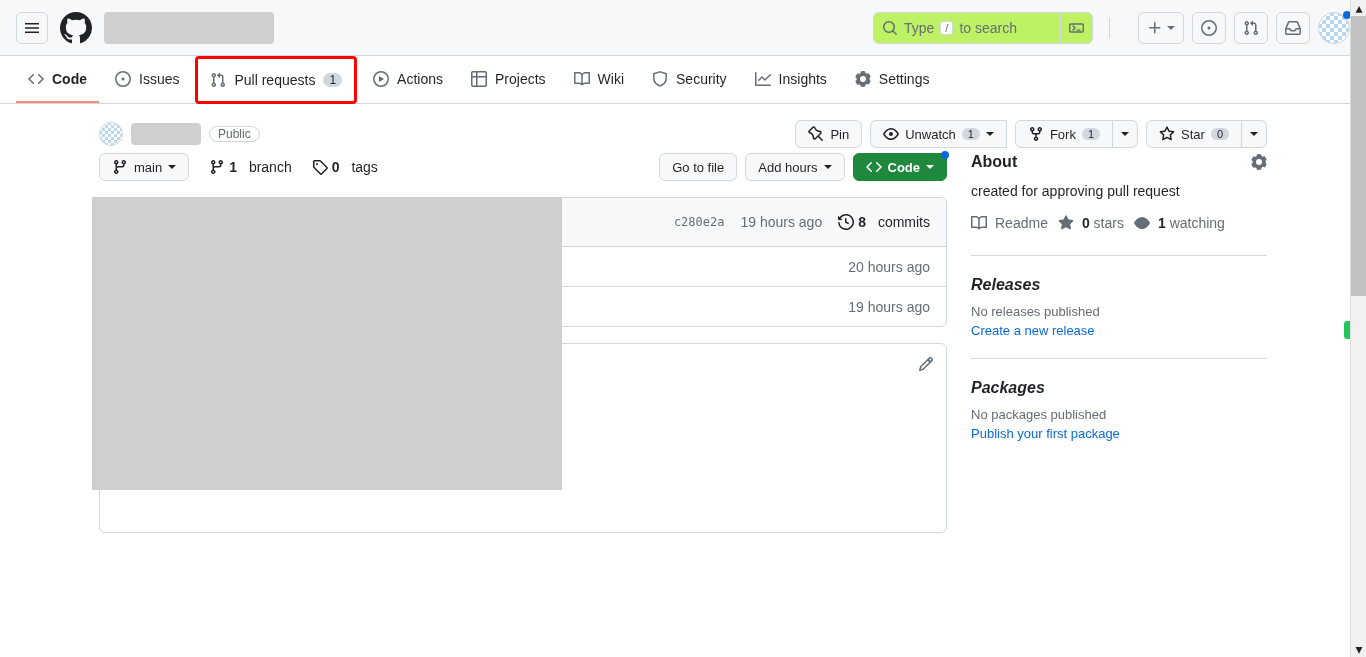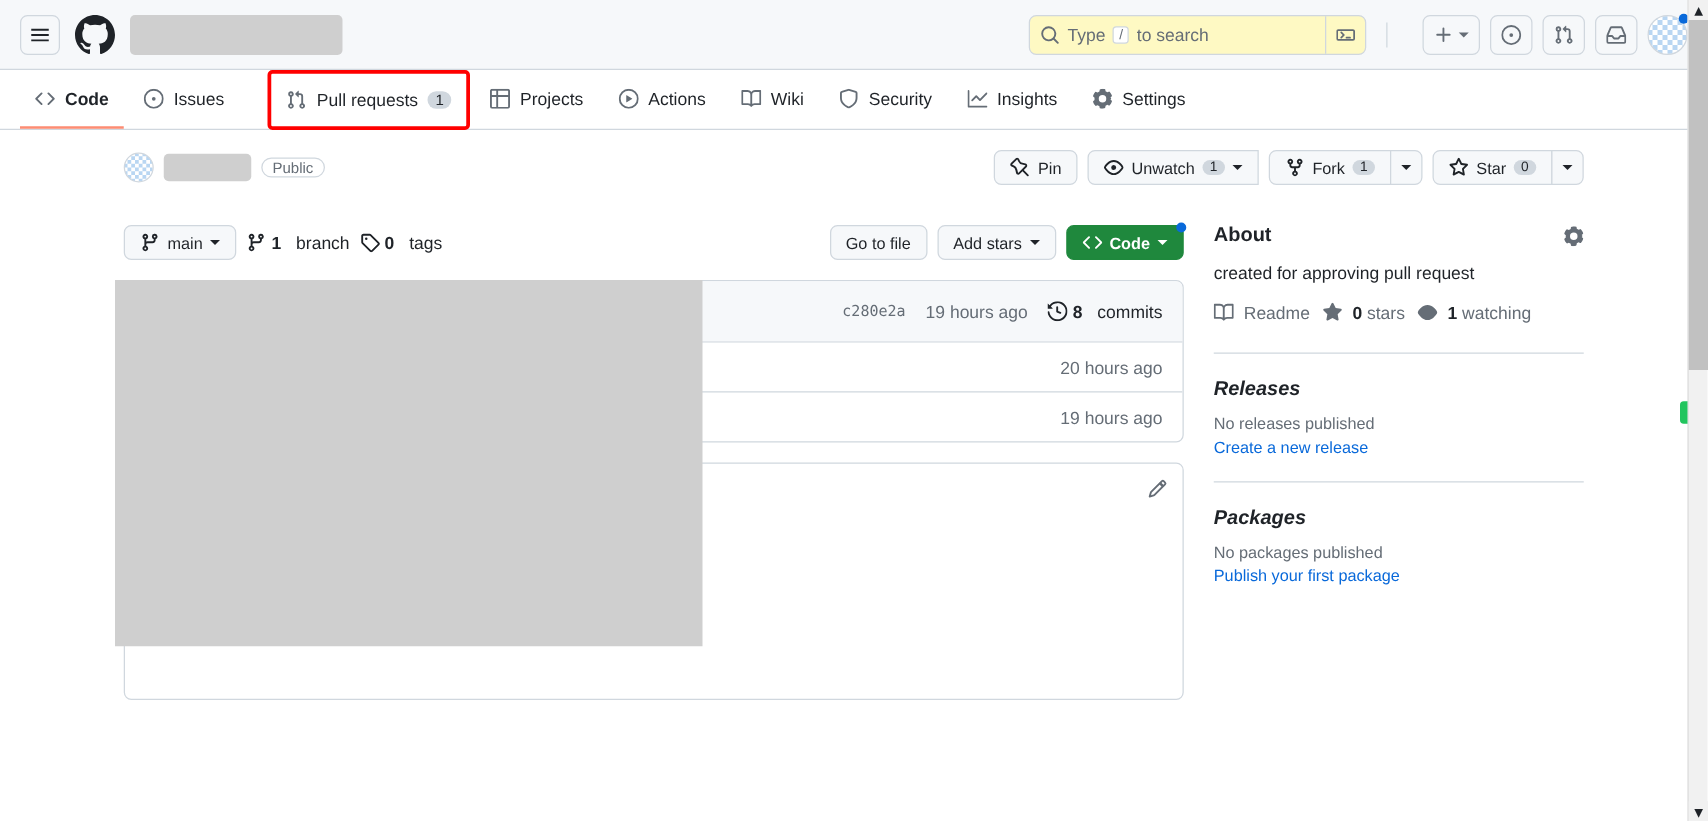--- a/index.html
+++ b/index.html
@@ -3,54 +3,54 @@
 <meta charset="utf-8">
 <style>
   * { box-sizing: border-box; margin: 0; padding: 0; }
   body { font-family: -apple-system, BlinkMacSystemFont, "Segoe UI", Helvetica, Arial, sans-serif; color: #1f2328; background: #fff; font-size: 14px; }
   
   .topbar { background: #f6f8fa; height: 56px; display: flex; align-items: center; padding: 0 16px; gap: 12px; border-bottom: 1px solid #d0d7de; }
   .hamburger { width: 32px; height: 32px; border: 1px solid #d0d7de; border-radius: 6px; display: flex; align-items: center; justify-content: center; cursor: pointer; }
   .gh-logo { width: 32px; height: 32px; }
   .repo-name-top { background: #cfcfcf; width: 170px; height: 32px; border-radius: 4px; }
   .topbar-spacer { flex: 1; }
-  .search-box { width: 270px; height: 32px; border: 1px solid #d0d7de; border-radius: 6px; background: #fef9c3; display: flex; align-items: center; padding: 0 8px; gap: 6px; color: #656d76; position: relative; }
+  .search-box { width: 220px; height: 32px; border: 1px solid #d0d7de; border-radius: 6px; background: #bef264; display: flex; align-items: center; padding: 0 8px; gap: 6px; color: #656d76; position: relative; }
   .search-kbd { border: 1px solid #d0d7de; border-radius: 3px; padding: 0 4px; font-size: 11px; background: #fff; }
   .cmd-palette { width: 32px; height: 32px; border-left: 1px solid #d0d7de; display:flex; align-items:center; justify-content:center; color:#656d76; }
   .topbar-right { display: flex; gap: 8px; align-items: center; margin-left: 12px; }
   .sq-btn { height: 32px; min-width: 32px; border: 1px solid #d0d7de; border-radius: 6px; display: flex; align-items: center; justify-content: center; gap: 4px; padding: 0 8px; background: #f6f8fa; cursor: pointer; color:#656d76; position: relative; }
   .sep-v { width: 1px; height: 20px; background: #d0d7de; margin: 0 4px; }
   .avatar-top { width: 32px; height: 32px; border-radius: 50%; background: repeating-conic-gradient(#b9d6f2 0% 25%, #fff 0% 50%) 50% / 8px 8px; border:1px solid #d0d7de; position: relative;}
   .avatar-top::after { content:''; position:absolute; top:-2px; right:-2px; width:8px; height:8px; background:#0969da; border-radius:50%; }
 
   .repo-nav { display:flex; padding: 0 16px; border-bottom: 1px solid #d0d7de; height: 48px; align-items:center; gap: 4px; }
   .repo-tab { display:flex; align-items:center; gap:8px; padding: 0 12px; height: 100%; color:#1f2328; cursor:pointer; border-bottom: 2px solid transparent; }
   .repo-tab.active { border-bottom: 2px solid #fd8c73; font-weight: 600; }
   .repo-tab .counter { background:#d0d7de; border-radius: 10px; padding: 0 6px; font-size:12px; min-width:18px; text-align:center; }
-  .repo-tab.highlighted { border: 3px solid #f00; border-radius: 4px; height: 48px; margin-left: 19px; }
+  .repo-tab.highlighted { border: 3px solid #f00; border-radius: 4px; height: 48px; }
   .tab-icon { color:#656d76; display:flex; }
 
   .container { max-width: 1216px; margin: 0 auto; padding: 16px 24px; }
-  .repo-head { display:flex; align-items:center; gap:8px; margin-bottom: 32px; }
+  .repo-head { display:flex; align-items:center; gap:8px; margin-bottom: 5px; }
   .avatar-sm { width:24px; height:24px; border-radius:50%; background: repeating-conic-gradient(#b9d6f2 0% 25%, #fff 0% 50%) 50% / 6px 6px; border:1px solid #d0d7de;}
   .repo-name-main { background:#cfcfcf; width:70px; height:22px; border-radius:4px; }
   .badge { border:1px solid #d0d7de; border-radius: 12px; padding: 0 8px; font-size:12px; color:#656d76; }
   .repo-actions { margin-left:auto; display:flex; gap:8px; }
   .btn { border:1px solid #d0d7de; border-radius:6px; background:#f6f8fa; padding: 5px 12px; display:flex; align-items:center; gap:6px; cursor:pointer; font-size:13px; position: relative; }
   .btn .counter { background:#d0d7de; border-radius:10px; padding:0 6px; font-size:11px; }
   .btn.green { background:#1f883d; color:#fff; border-color:#1f883d; font-weight:600; position:relative; }
   .btn.green::after { content:''; position:absolute; top:-3px; right:-3px; width:8px; height:8px; background:#0969da; border-radius:50%; }
   .btn-split-r { border-left:1px solid #d0d7de; margin-left:-1px; border-top-left-radius:0; border-bottom-left-radius:0; padding: 5px 8px; }
   .btn-split-l { border-top-right-radius:0; border-bottom-right-radius:0; }
 
   .main-flex { display:flex; gap:24px; }
   .main-col { flex:1; min-width:0; }
   .sidebar { width: 296px; flex-shrink: 0; }
 
-  .code-toolbar { display:flex; align-items:center; gap:8px; margin-bottom:16px; }
+  .code-toolbar { display:flex; align-items:center; gap:20px; margin-bottom:16px; }
   .meta-link { display:flex; align-items:center; gap:4px; color:#1f2328; }
   .meta-link b { font-weight:600; }
   .code-toolbar-right { margin-left:auto; display:flex; gap:8px;text-align:center; }
 
   .file-panel { border:1px solid #d0d7de; border-radius:6px; overflow:hidden; }
   .file-header { background:#f6f8fa; height:48px; display:flex; align-items:center; padding:0 16px; position:relative; }
   .commit-info { margin-left:auto; display:flex; align-items:center; gap:16px; }
   .sha { color:#656d76; font-family: ui-monospace, monospace; font-size:12px; }
   .time { color:#656d76; }
   .commits-link { display:flex; align-items:center; gap:4px; }
@@ -157,32 +157,32 @@
         <svg width="16" height="16" viewBox="0 0 16 16">
           <path fill="currentColor" d="M1.5 3.25a2.25 2.25 0 113 2.122v5.256a2.251 2.251 0 11-1.5 0V5.372A2.25 2.25 0 011.5 3.25zm5.677-.177L9.573.677A.25.25 0 0110 .854V2.5h1A2.5 2.5 0 0113.5 5v5.628a2.251 2.251 0 11-1.5 0V5a1 1 0 00-1-1h-1v1.646a.25.25 0 01-.427.177L7.177 3.427a.25.25 0 010-.354zM3.75 2.5a.75.75 0 100 1.5.75.75 0 000-1.5zm0 9.5a.75.75 0 100 1.5.75.75 0 000-1.5zm8.25.75a.75.75 0 101.5 0 .75.75 0 00-1.5 0z"></path>
         </svg>
       </span>
     <span>Pull requests</span>
     <span class="counter">1</span>
   </div>
   <div class="repo-tab">
     <span class="tab-icon">
         <svg width="16" height="16" viewBox="0 0 16 16">
+          <path fill="currentColor" d="M8 0a8 8 0 100 16A8 8 0 008 0zM1.5 8a6.5 6.5 0 1113 0 6.5 6.5 0 01-13 0zm4.879-2.773l4.264 2.559a.25.25 0 010 .428l-4.264 2.559A.25.25 0 016 10.559V5.442a.25.25 0 01.379-.215z"></path>
+        </svg>
+      </span>
+    <span>Actions</span>
+  </div>
+  <div class="repo-tab">
+    <span class="tab-icon">
+        <svg width="16" height="16" viewBox="0 0 16 16">
           <path fill="currentColor" d="M0 1.75C0 .784.784 0 1.75 0h12.5C15.216 0 16 .784 16 1.75v12.5A1.75 1.75 0 0114.25 16H1.75A1.75 1.75 0 010 14.25zM6.5 6.5v8h7.75a.25.25 0 00.25-.25V6.5zm8-1.5V1.75a.25.25 0 00-.25-.25H6.5V5zM5 14.5V6.5H1.5v7.75c0 .138.112.25.25.25zM5 1.5H1.75a.25.25 0 00-.25.25V5H5z"></path>
         </svg>
       </span>
     <span>Projects</span>
-  </div>
-  <div class="repo-tab">
-    <span class="tab-icon">
-        <svg width="16" height="16" viewBox="0 0 16 16">
-          <path fill="currentColor" d="M8 0a8 8 0 100 16A8 8 0 008 0zM1.5 8a6.5 6.5 0 1113 0 6.5 6.5 0 01-13 0zm4.879-2.773l4.264 2.559a.25.25 0 010 .428l-4.264 2.559A.25.25 0 016 10.559V5.442a.25.25 0 01.379-.215z"></path>
-        </svg>
-      </span>
-    <span>Actions</span>
   </div>
   <div class="repo-tab">
     <span class="tab-icon">
         <svg width="16" height="16" viewBox="0 0 16 16">
           <path fill="currentColor" d="M0 1.75A.75.75 0 01.75 1h4.253c1.227 0 2.317.59 3 1.501A3.743 3.743 0 0111.006 1h4.245a.75.75 0 01.75.75v10.5a.75.75 0 01-.75.75h-4.507a2.25 2.25 0 00-1.591.659l-.622.621a.75.75 0 01-1.06 0l-.622-.621A2.25 2.25 0 005.258 13H.75a.75.75 0 01-.75-.75zm7.251 10.324l.004-5.073-.002-2.253A2.25 2.25 0 005.003 2.5H1.5v9h3.757a3.75 3.75 0 011.994.574zM8.755 4.75l-.004 7.322a3.752 3.752 0 011.992-.572H14.5v-9h-3.495a2.25 2.25 0 00-2.25 2.25z"></path>
         </svg>
       </span>
     <span>Wiki</span>
   </div>
   <div class="repo-tab">
@@ -280,21 +280,21 @@
           <svg width="16" height="16" viewBox="0 0 16 16">
               <path fill="currentColor" d="M1 7.775V2.75C1 1.784 1.784 1 2.75 1h5.025c.464 0 .91.184 1.238.513l6.25 6.25a1.75 1.75 0 010 2.474l-5.026 5.026a1.75 1.75 0 01-2.474 0l-6.25-6.25A1.752 1.752 0 011 7.775zM2.75 2.5a.25.25 0 00-.25.25v5.025c0 .066.026.13.073.177l6.25 6.25a.25.25 0 00.354 0l5.025-5.025a.25.25 0 000-.354l-6.25-6.25a.25.25 0 00-.177-.073zM6 5a1 1 0 11-2 0 1 1 0 012 0z"></path>
             </svg>
           <b>0</b>&nbsp;<span>tags</span>
         </div>
         <div class="code-toolbar-right">
           <div class="btn">
               <span>Go to file</span>
             </div>
           <div class="btn">
-              <span>Add stars</span> 
+              <span>Add hours</span> 
               <span class="caret"></span>
             </div>
           <div class="btn green">
             <svg width="16" height="16" viewBox="0 0 16 16">
                 <path fill="#fff" d="M4.72 3.22a.75.75 0 011.06 1.06L2.06 8l3.72 3.72a.75.75 0 11-1.06 1.06L.47 8.53a.75.75 0 010-1.06zm6.56 0a.75.75 0 10-1.06 1.06L13.94 8l-3.72 3.72a.75.75 0 101.06 1.06l4.25-4.25a.75.75 0 000-1.06z"></path>
               </svg>
             <span>Code</span>
             <span class="caret" style="border-top-color:#fff"></span>
           </div>
         </div>

